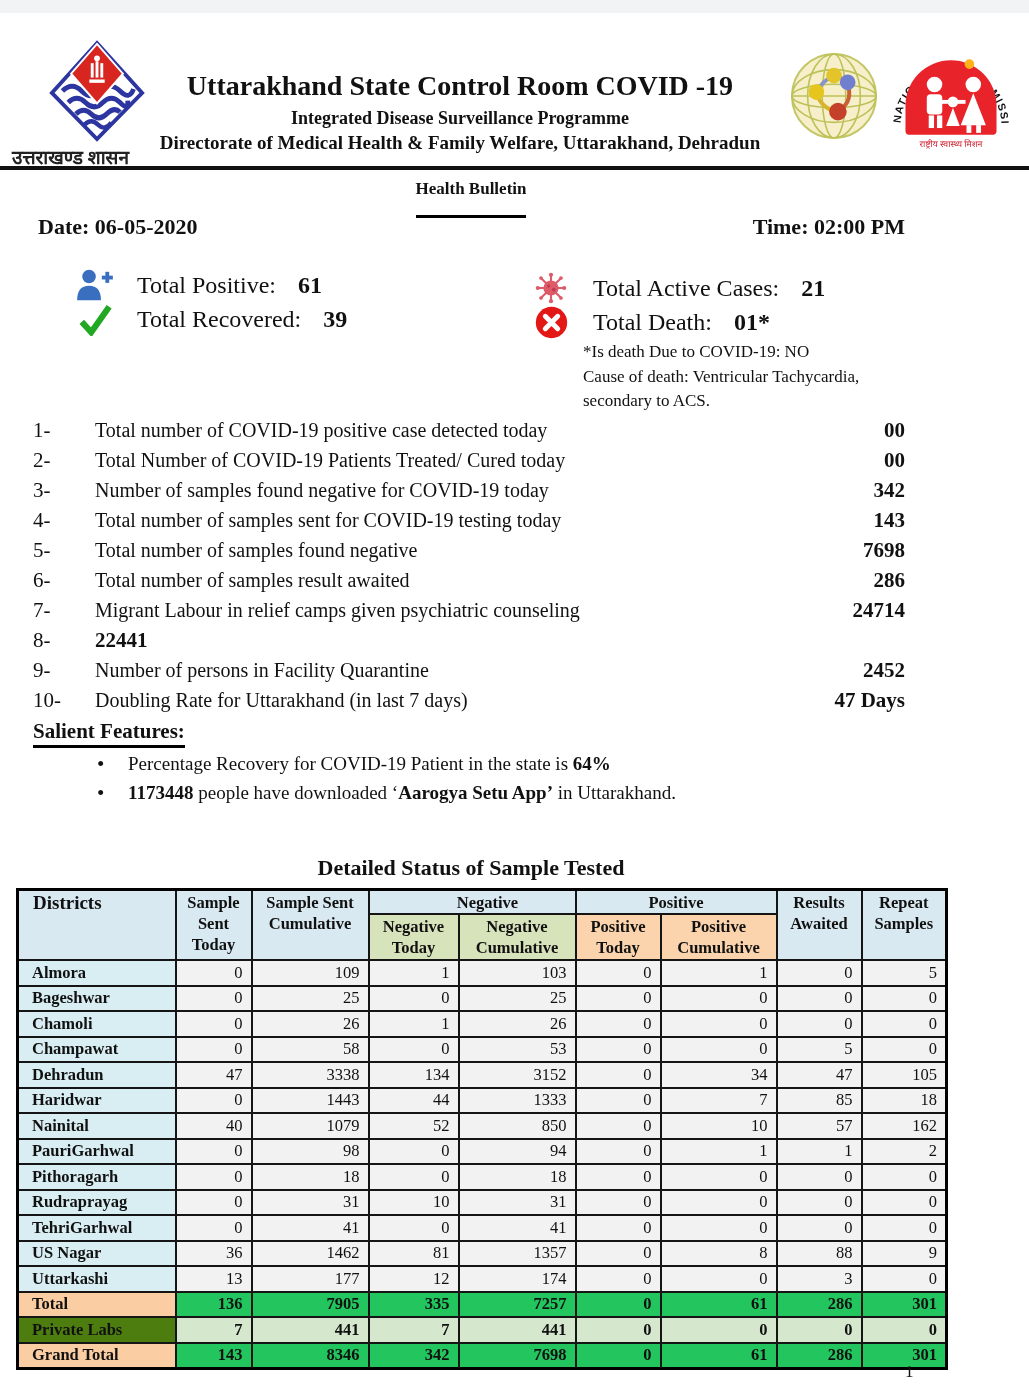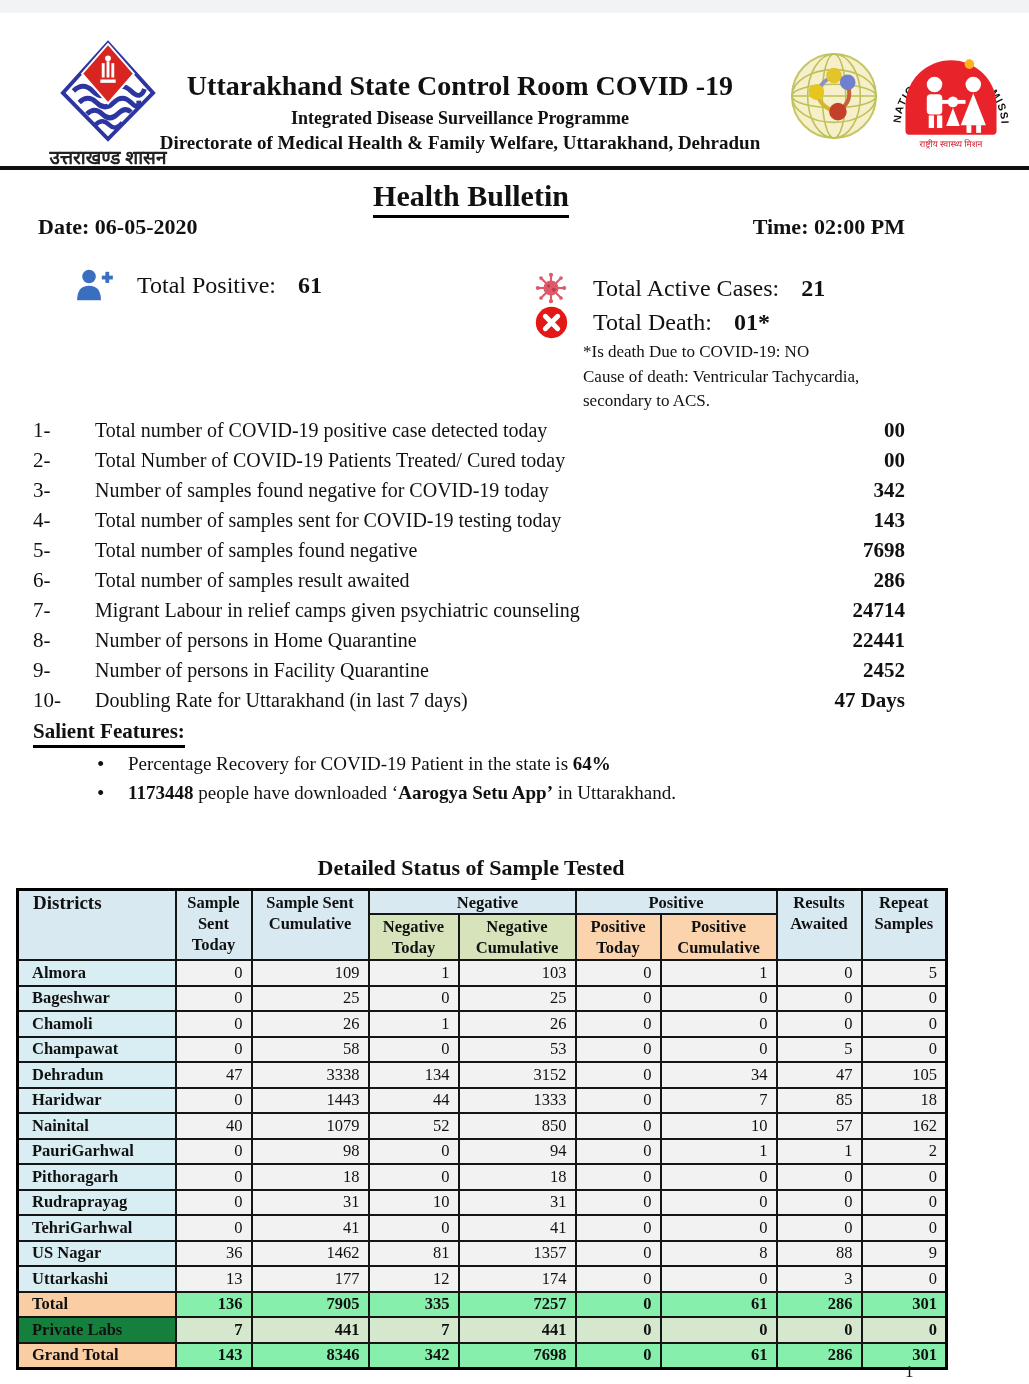--- a/index.html
+++ b/index.html
@@ -1,34 +1,34 @@
 <!DOCTYPE html>
 <html><head>
 <meta charset="utf-8">
 <style>
   html,body{margin:0;padding:0;background:#fff;}
   .page{position:relative;width:1029px;height:1384px;background:#ffffff;
         font-family:"Liberation Serif", serif;color:#111;overflow:hidden;}
   .top-strip{position:absolute;top:0;left:0;width:100%;height:13px;background:#f2f3f5;}
 
   
-  .emblem-wrap{position:absolute;left:23px;top:40px;width:170px;text-align:center;}
+  .emblem-wrap{position:absolute;left:12px;top:40px;width:170px;}
   .emblem-svg{display:block;margin:0 auto;}
   .emblem-caption{margin-top:2px;font-size:19px;font-weight:bold;color:#222;}
   .header-titles{position:absolute;left:110px;top:70px;width:700px;text-align:center;}
   .main-title{font-size:28px;font-weight:bold;line-height:32px;}
   .sub1{font-size:18px;font-weight:bold;margin-top:6px;}
   .sub2{font-size:19px;font-weight:bold;margin-top:3px;}
   .idsp-logo{position:absolute;left:790px;top:52px;}
   .nhm-logo{position:absolute;left:888px;top:36px;}
   .header-rule{position:absolute;left:0;top:166px;width:1029px;height:4px;background:#101010;}
 
   
   .hb-wrap{position:absolute;top:179px;left:0;width:942px;text-align:center;}
-  .hb-title{font-size:30px;font-weight:bold;border-bottom:3px solid #000;padding-bottom:3px;}
+  .hb-title{font-size:17px;font-weight:bold;border-bottom:3px solid #000;padding-bottom:17px;}
   .datetime{position:absolute;top:214px;left:38px;width:867px;display:flex;
             justify-content:space-between;font-size:22px;font-weight:bold;}
 
   
   .stats-left{position:absolute;left:75px;top:268px;}
   .stats-right{position:absolute;left:531px;top:271px;}
   .stat-row{display:flex;align-items:center;gap:22px;height:34px;font-size:24px;}
   .stat-row .icon{display:flex;align-items:center;justify-content:center;width:40px;}
   .stat-value{font-weight:bold;}
   .death-notes{position:absolute;left:583px;top:340px;width:336px;font-size:17px;line-height:1.45;}
@@ -58,24 +58,24 @@
   th.g-blue{background:#d9e9f1;}
   th.g-green{background:#d7e3ba;}
   th.g-orange{background:#fbd3ad;}
   th.col-head{vertical-align:top;padding-top:1px;}
   th.districts-head{text-align:left;padding-left:14px;font-size:19px;}
   .sample-table td{height:21.5px;font-size:16.5px;line-height:20px;padding:1px 8px 1px 2px;
                    text-align:right;}
   .sample-table td.district{text-align:left;padding-left:13px;font-weight:bold;}
   .rt-normal td.val{background:#f2f2f2;}
   .rt-normal td.district{background:#d9eef3;}
-  .rt-total td,.rt-grand td{background:#86efac;font-weight:bold;}
+  .rt-total td,.rt-grand td{background:#22c55e;font-weight:bold;}
   .rt-total td.district,.rt-grand td.district{background:#fbcda3;}
   .rt-private td{background:#d5e8cd;font-weight:bold;}
-  .rt-private td.district{background:#15803d;}
+  .rt-private td.district{background:#4d7c0f;}
 
   .page-number{position:absolute;left:905px;top:1362px;font-size:17px;}
 </style>
 </head>
 <body>
 
 <div class="page">
   <div class="top-strip"></div>
 
   <div class="emblem-wrap">
@@ -162,20 +162,29 @@
       <span class="icon">
         <svg width="40" height="34" viewBox="0 0 44 40">
           <circle cx="15" cy="10" r="8" fill="#3a6fc0"></circle>
           <path d="M1,38 Q1,21 15,21 Q29,21 29,38 Z" fill="#3a6fc0"></path>
           <rect x="30" y="9" width="13" height="4.5" fill="#3a6fc0"></rect>
           <rect x="34.2" y="4.5" width="4.5" height="13" fill="#3a6fc0"></rect>
         </svg>
       </span>
       <span>Total Positive:</span>
       <span class="stat-value">61</span>
+    </div>
+    <div class="stat-row">
+      <span class="icon">
+        <svg width="36" height="34" viewBox="0 0 36 36">
+          <path d="M4 21 L14 32 L33 5" stroke="#22a822" stroke-width="6.5" fill="none"></path>
+        </svg>
+      </span>
+      <span>Total Recovered:</span>
+      <span class="stat-value">39</span>
     </div>
   </div>
 
   <div class="stats-right">
     <div class="stat-row">
       <span class="icon">
         <svg width="32" height="32" viewBox="0 0 40 40">
           <g stroke="#dd5a68" stroke-width="2.6">
             <line x1="20" y1="20" x2="20" y2="3"></line>
               <line x1="20" y1="20" x2="20" y2="37"></line>
@@ -250,21 +259,20 @@
       <span class="label">Total number of samples result awaited</span>
       <span class="value">286</span>
     </div>
     <div class="num-row">
       <span class="num">7-</span>
       <span class="label">Migrant Labour in relief camps given psychiatric counseling</span>
       <span class="value">24714</span>
     </div>
     <div class="num-row">
       <span class="num">8-</span>
-      <span class="label">Number of persons in Home Quarantine</span>
       <span class="value">22441</span>
     </div>
     <div class="num-row">
       <span class="num">9-</span>
       <span class="label">Number of persons in Facility Quarantine</span>
       <span class="value">2452</span>
     </div>
     <div class="num-row">
       <span class="num">10-</span>
       <span class="label">Doubling Rate for Uttarakhand (in last 7 days)</span>

